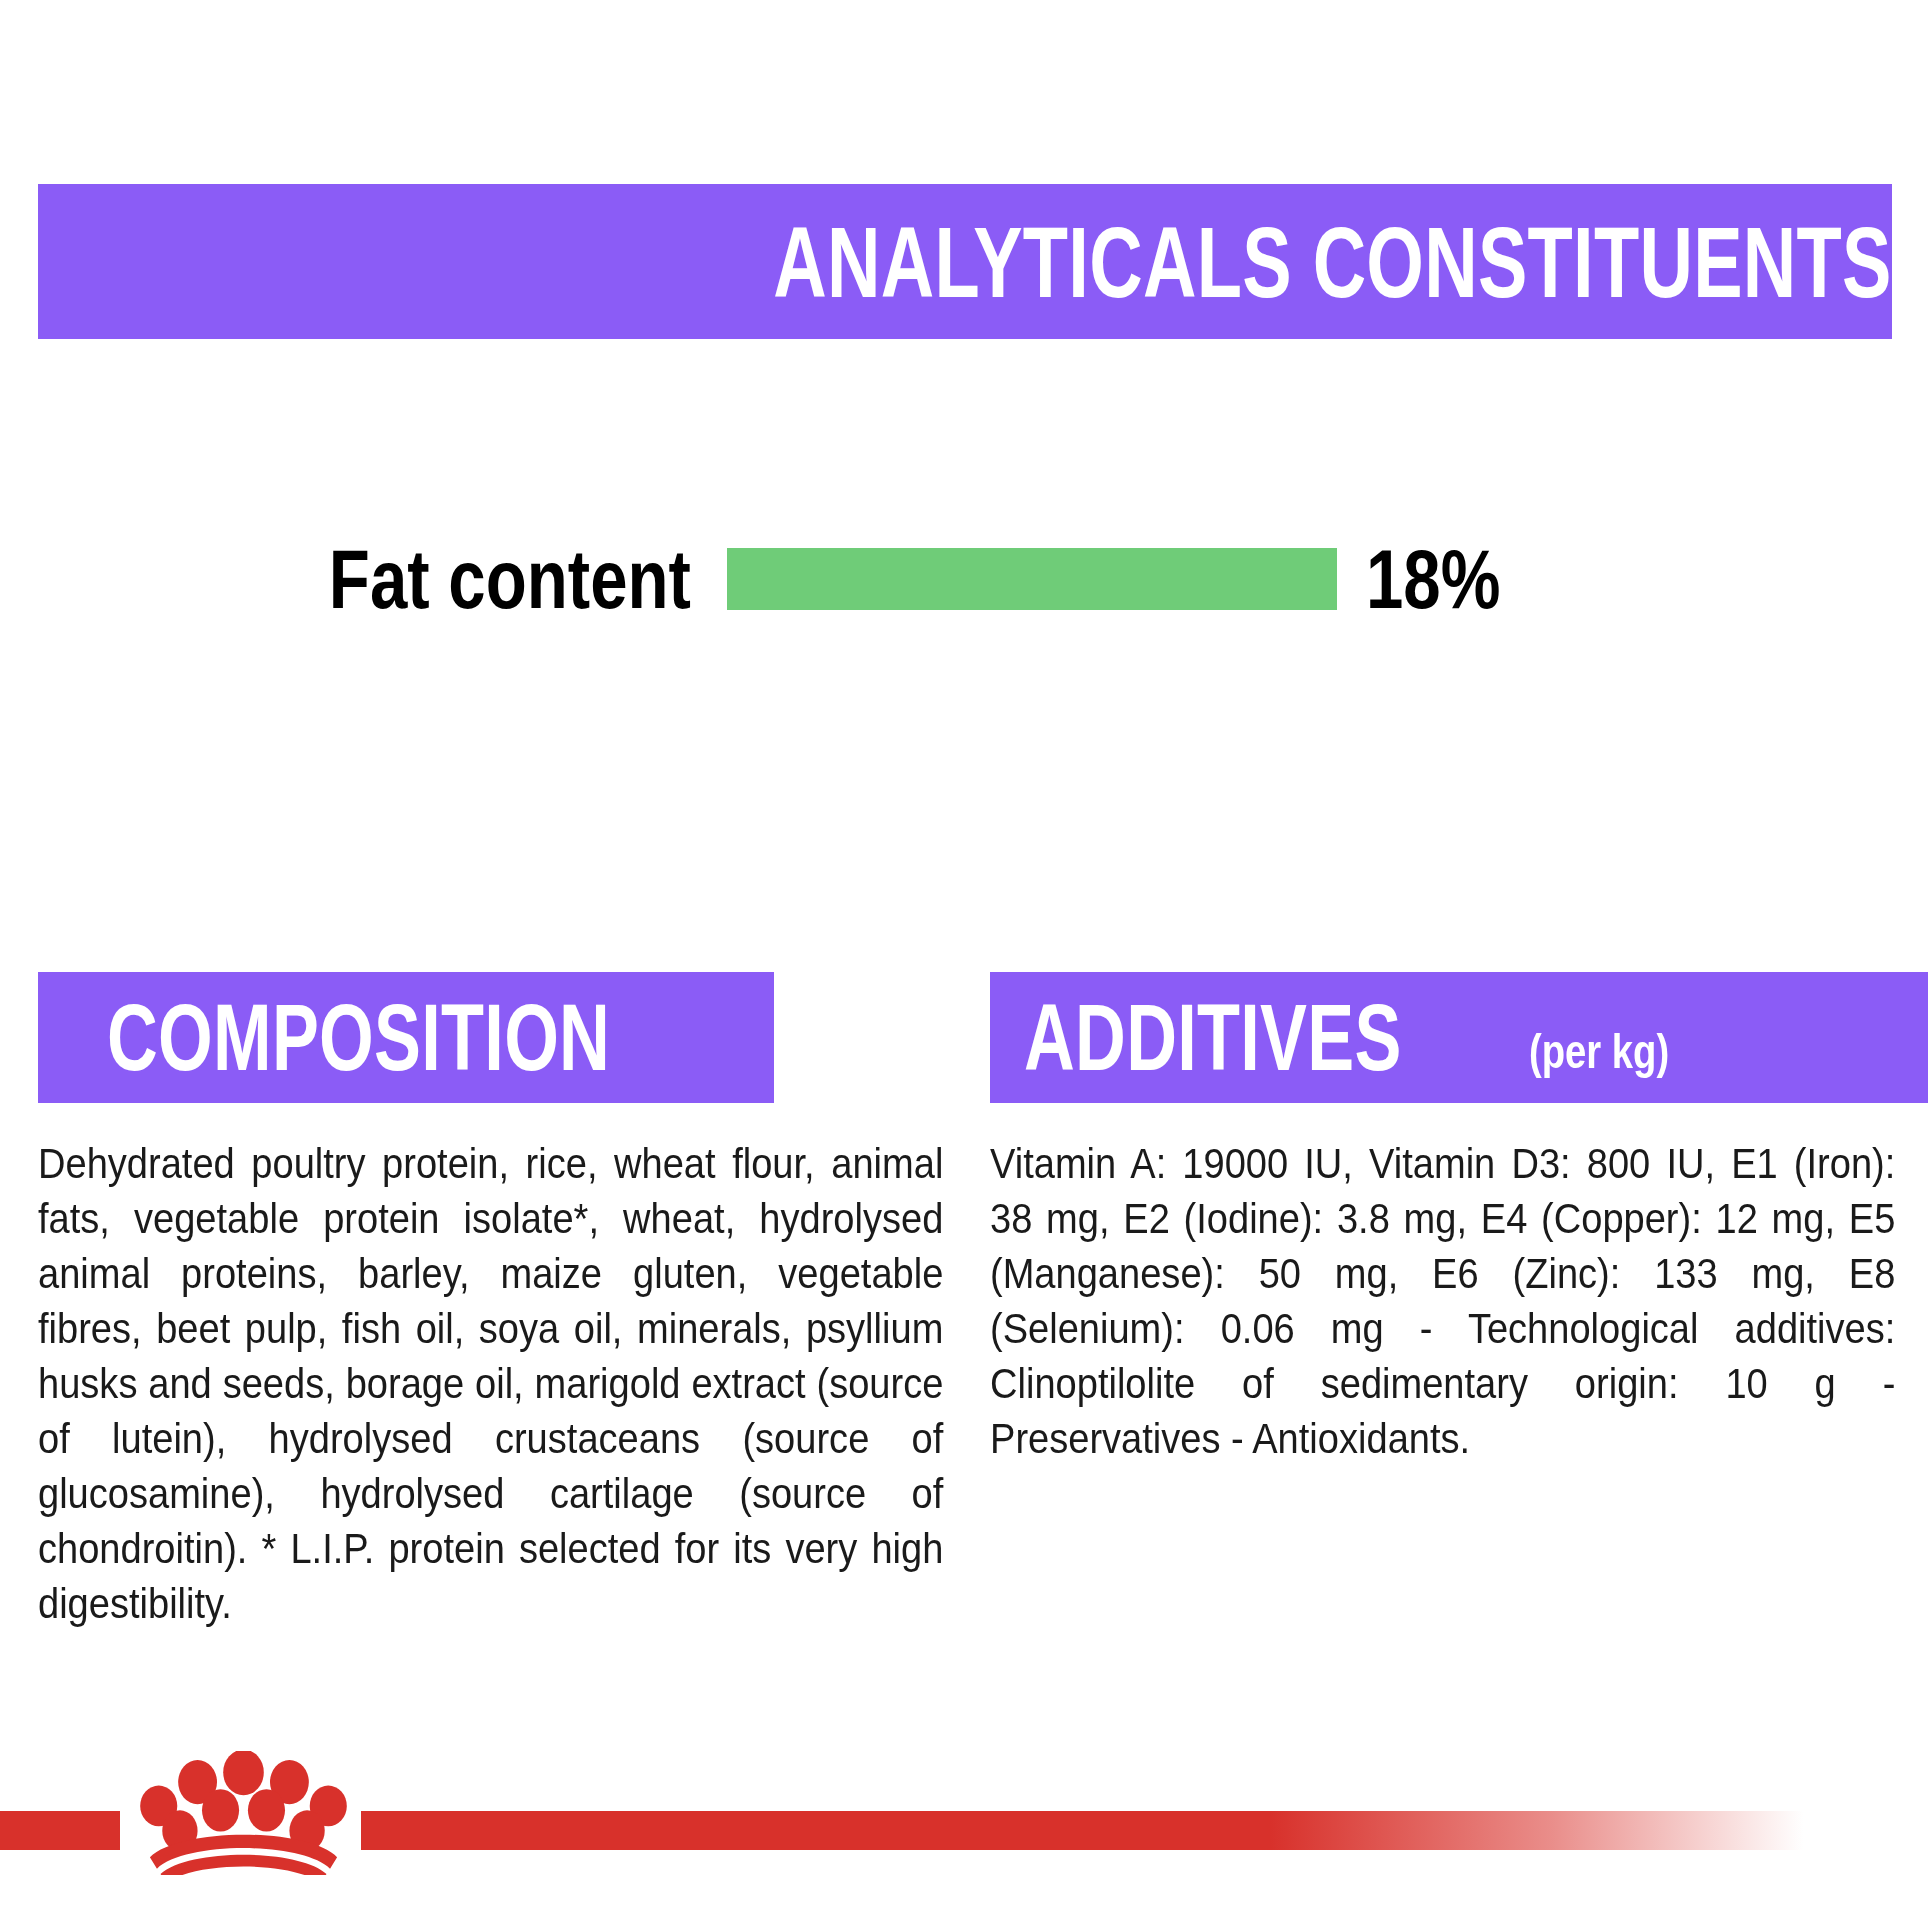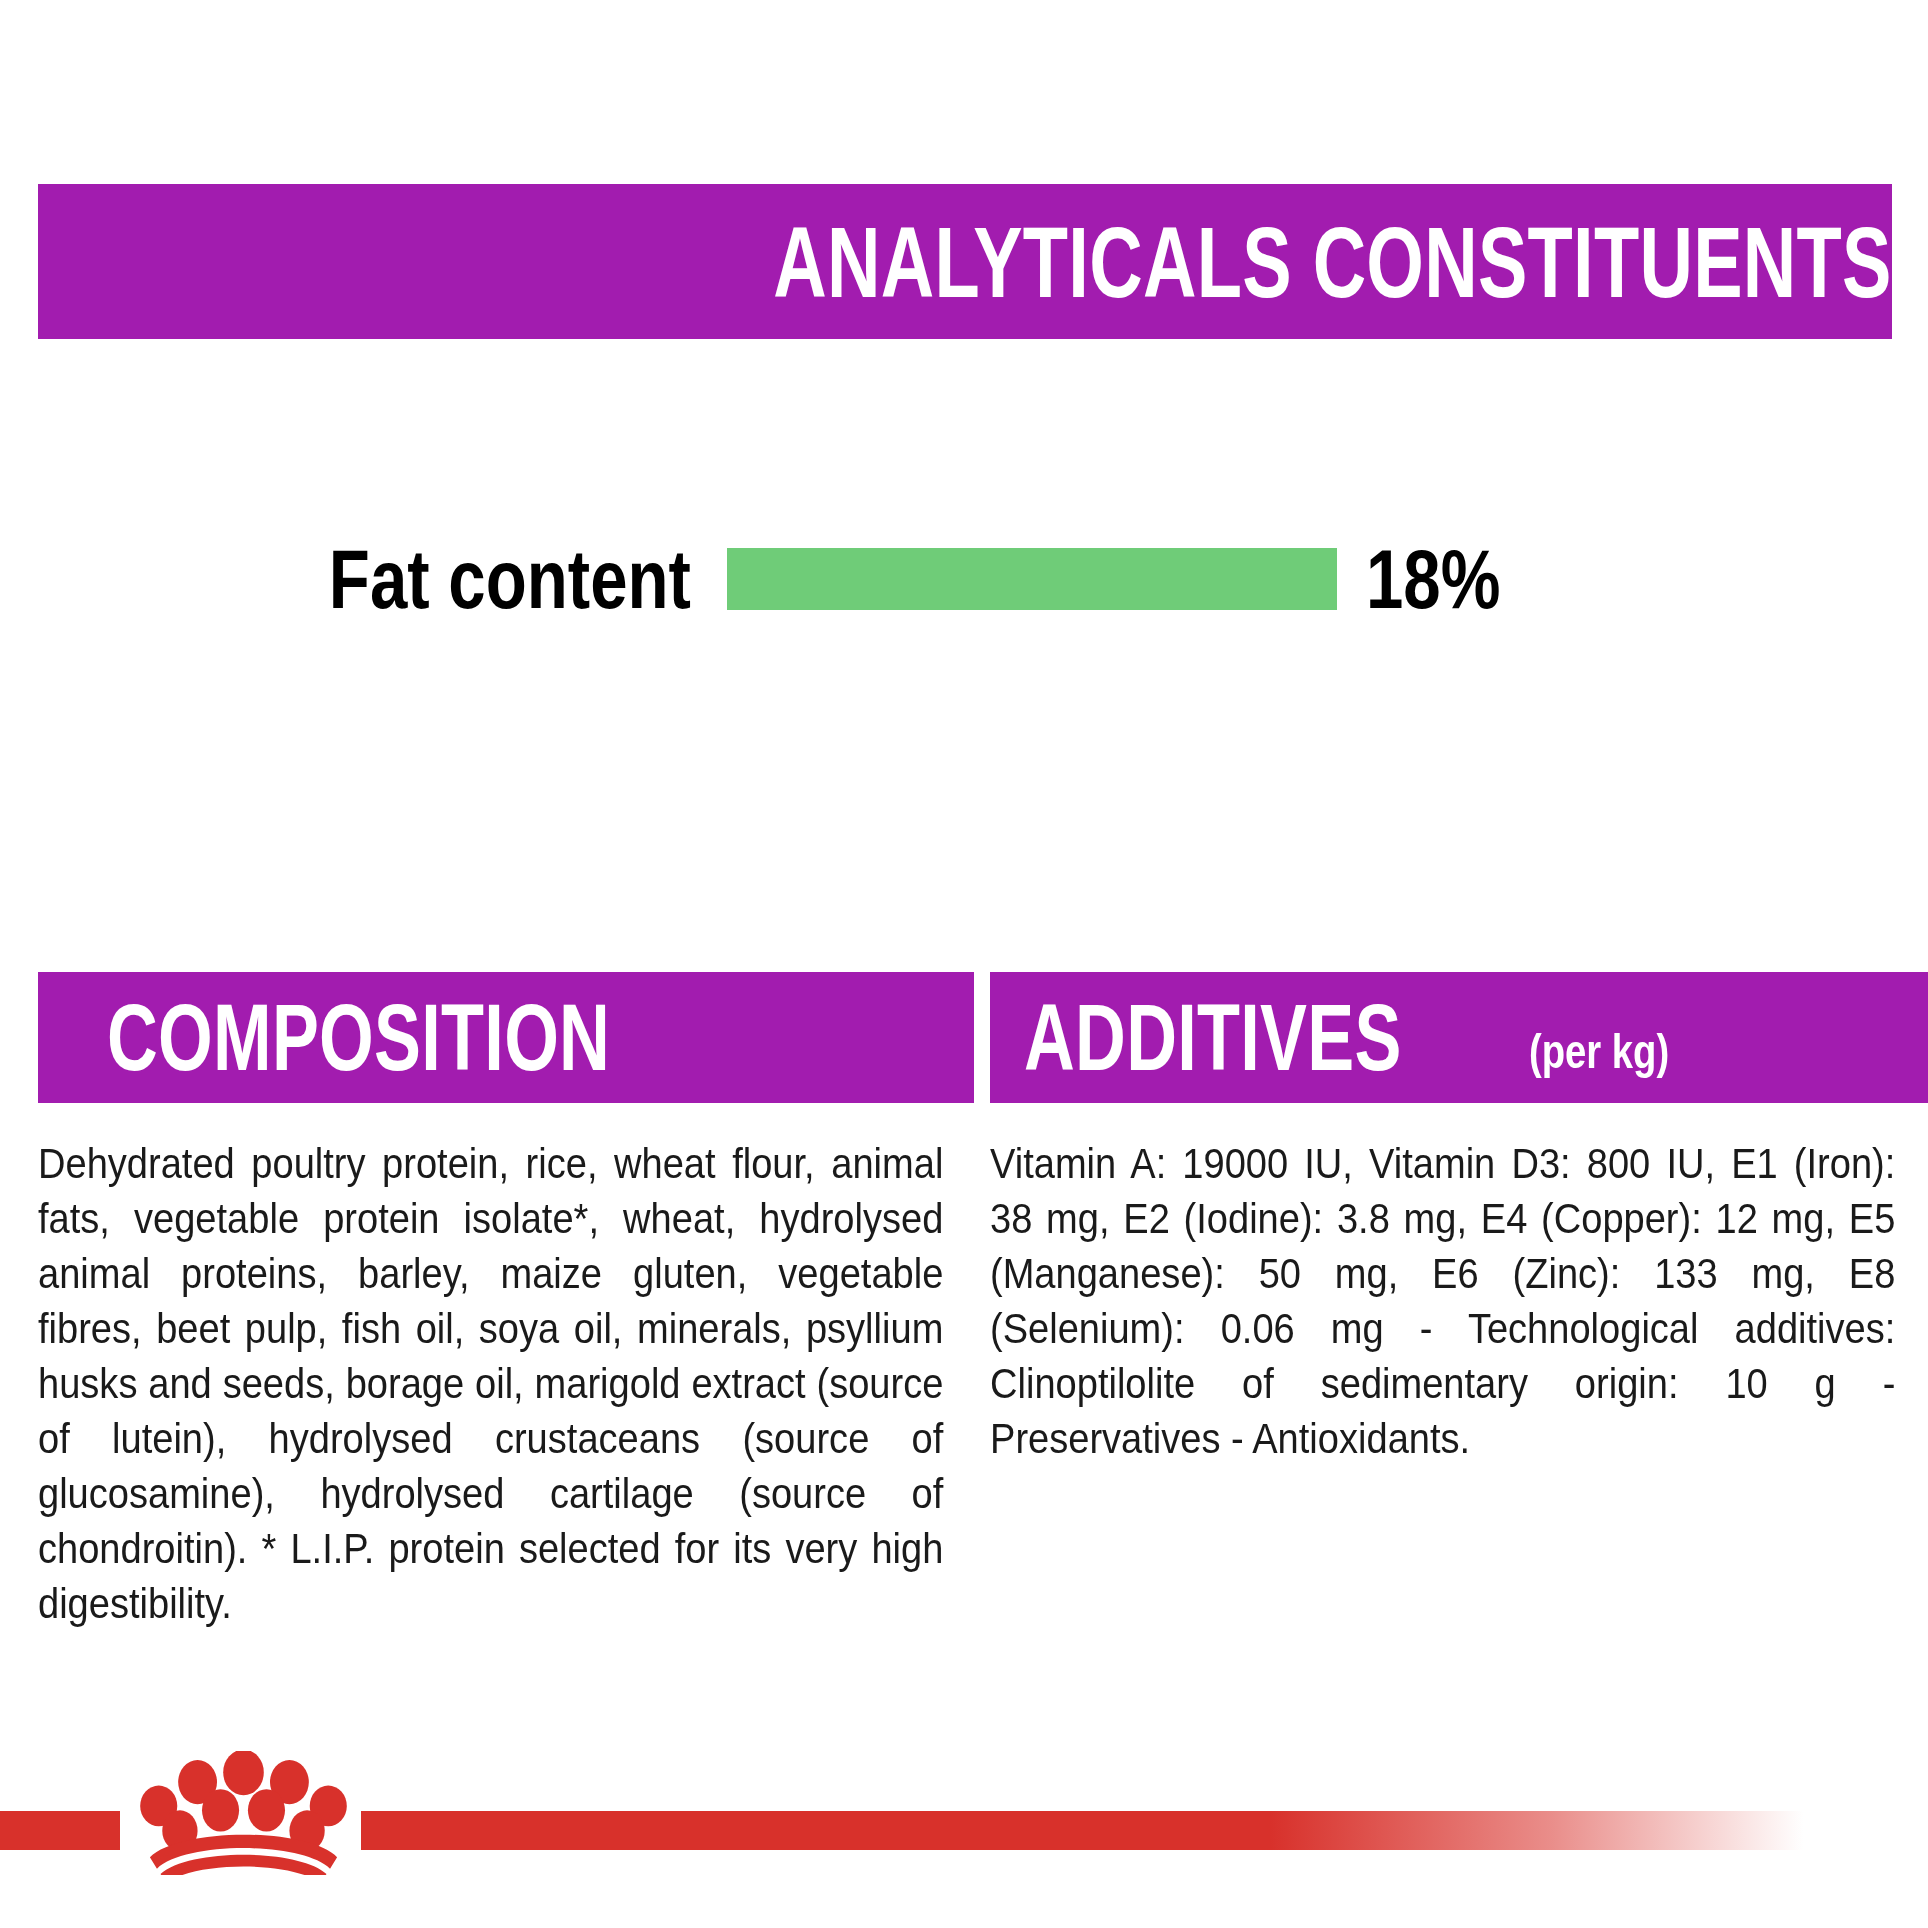--- a/index.html
+++ b/index.html
@@ -12,21 +12,21 @@
     height: 1929px;
     position: relative;
     overflow: hidden;
     font-family: "Liberation Sans", sans-serif;
     -webkit-font-smoothing: antialiased;
   }
 
   
   .banner {
     position: absolute;
-    background: #a21caf;
+    background: #8b5cf6;
     display: flex;
     align-items: center;
     box-sizing: border-box;
   }
   .banner-text {
     color: #ffffff;
     font-family: "Liberation Sans Narrow", "Liberation Sans", sans-serif;
     font-weight: bold;
     text-transform: uppercase;
     transform: scaleX(0.74);
@@ -107,21 +107,21 @@
     font-size: 84px;
     transform: scaleX(0.80);
     transform-origin: left center;
     white-space: nowrap;
   }
 
   
   #composition-banner {
     left: 38px;
     top: 972px;
-    width: 936px;
+    width: 736px;
     height: 131px;
     padding-left: 69px;
   }
   #composition-banner .banner-text { font-size: 95px; }
 
   #additives-banner {
     left: 990px;
     top: 972px;
     width: 1050px;
     height: 131px;

